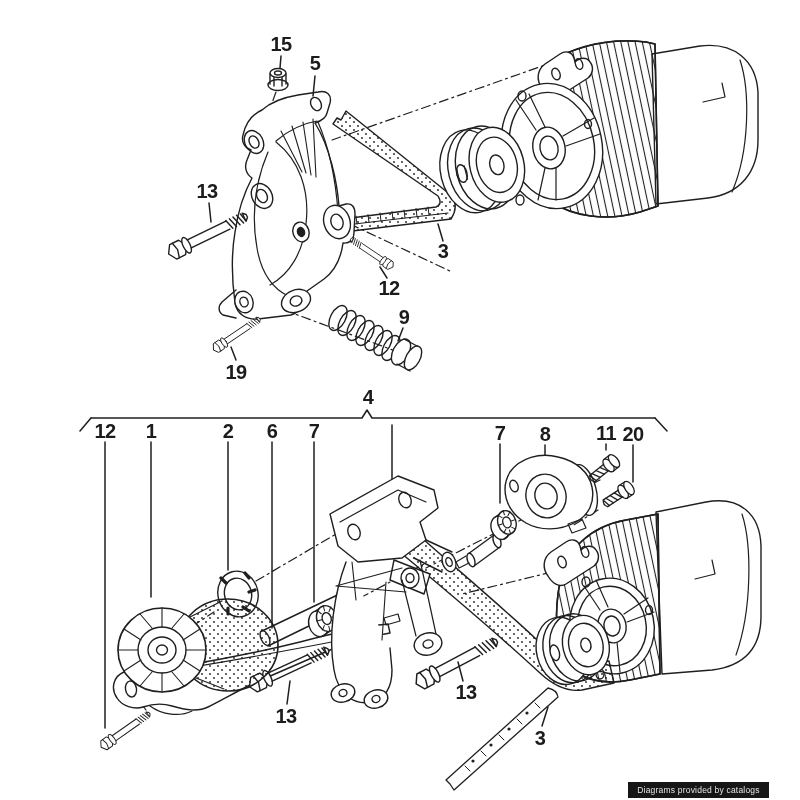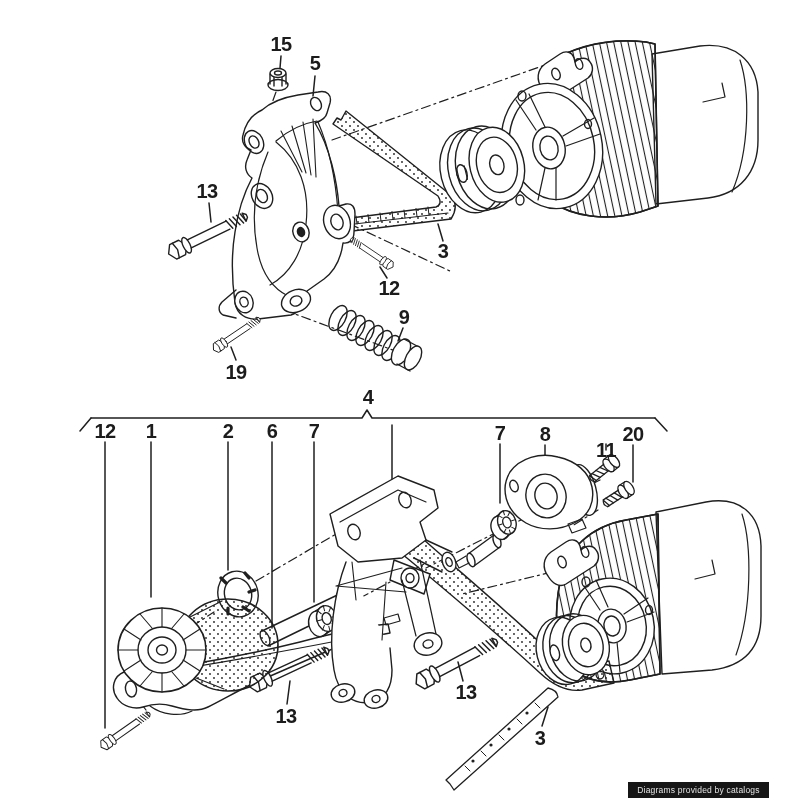--- a/index.html
+++ b/index.html
@@ -388,21 +388,21 @@
       <span class="callout" style="left: 404px; top: 317px;">9</span>
       <span class="callout" style="left: 236px; top: 372px;">19</span>
       <span class="callout" style="left: 368px; top: 397px;">4</span>
       <span class="callout" style="left: 105px; top: 431px;">12</span>
       <span class="callout" style="left: 151px; top: 431px;">1</span>
       <span class="callout" style="left: 228px; top: 431px;">2</span>
       <span class="callout" style="left: 272px; top: 431px;">6</span>
       <span class="callout" style="left: 314px; top: 431px;">7</span>
       <span class="callout" style="left: 500px; top: 433px;">7</span>
       <span class="callout" style="left: 545px; top: 434px;">8</span>
-      <span class="callout" style="left: 606px; top: 433px; margin-top: 17px;">11</span>
+      <span class="callout" style="left: 606px; top: 433px;">11</span>
       <span class="callout" style="left: 633px; top: 434px;">20</span>
       <span class="callout" style="left: 286px; top: 716px;">13</span>
       <span class="callout" style="left: 466px; top: 692px;">13</span>
       <span class="callout" style="left: 540px; top: 738px;">3</span>
     </div>
 
 <div id="watermark">
   <span>Diagrams provided by catalogs parts</span>
 </div>
 </div>

